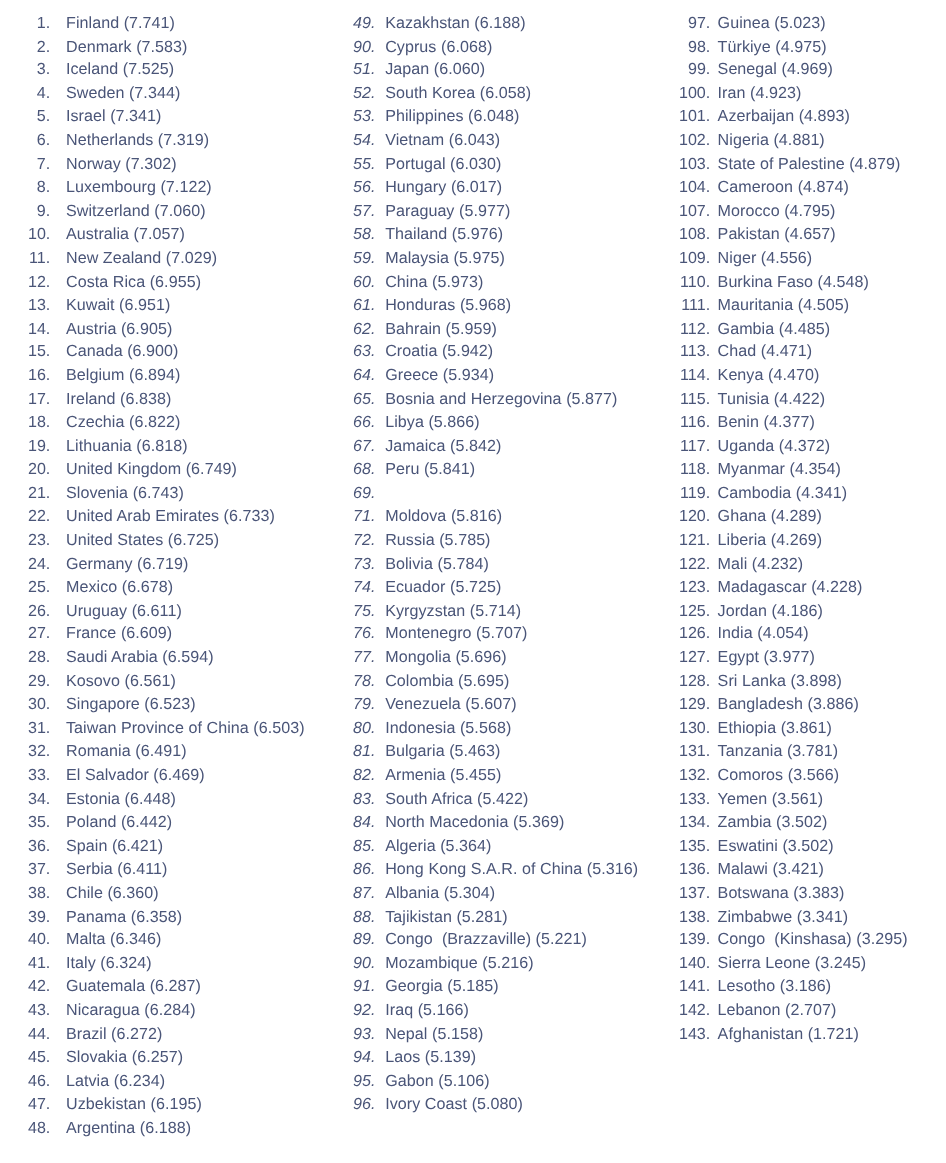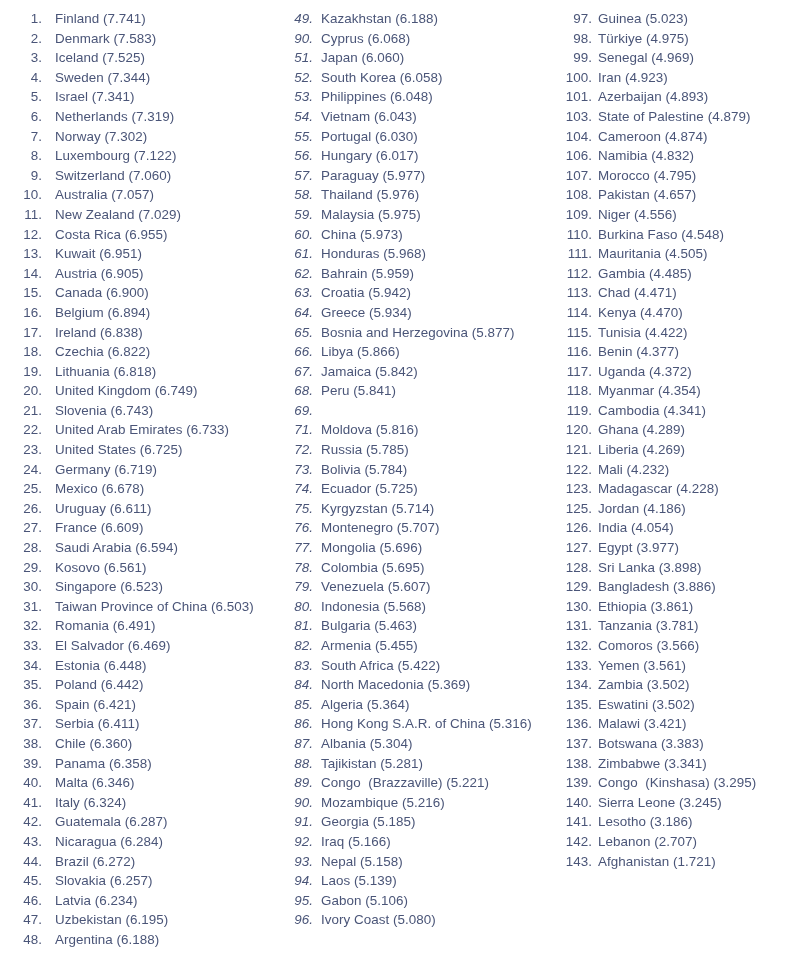--- a/index.html
+++ b/index.html
@@ -486,32 +486,32 @@
           </li>
           <li class="rank-item">
             <span class="rank-num">100.</span>
             <span class="rank-label">Iran (4.923)</span>
           </li>
           <li class="rank-item">
             <span class="rank-num">101.</span>
             <span class="rank-label">Azerbaijan (4.893)</span>
           </li>
           <li class="rank-item">
+            <span class="rank-num">102.</span>
+            <span class="rank-label">Nigeria (4.881)</span>
+          </li>
+          <li class="rank-item">
             <span class="rank-num">103.</span>
             <span class="rank-label">State of Palestine (4.879)</span>
           </li>
           <li class="rank-item">
             <span class="rank-num">104.</span>
             <span class="rank-label">Cameroon (4.874)</span>
           </li>
           <li class="rank-item">
-            <span class="rank-num">106.</span>
-            <span class="rank-label">Namibia (4.832)</span>
-          </li>
-          <li class="rank-item">
             <span class="rank-num">107.</span>
             <span class="rank-label">Morocco (4.795)</span>
           </li>
           <li class="rank-item">
             <span class="rank-num">108.</span>
             <span class="rank-label">Pakistan (4.657)</span>
           </li>
           <li class="rank-item">
             <span class="rank-num">109.</span>
             <span class="rank-label">Niger (4.556)</span>

